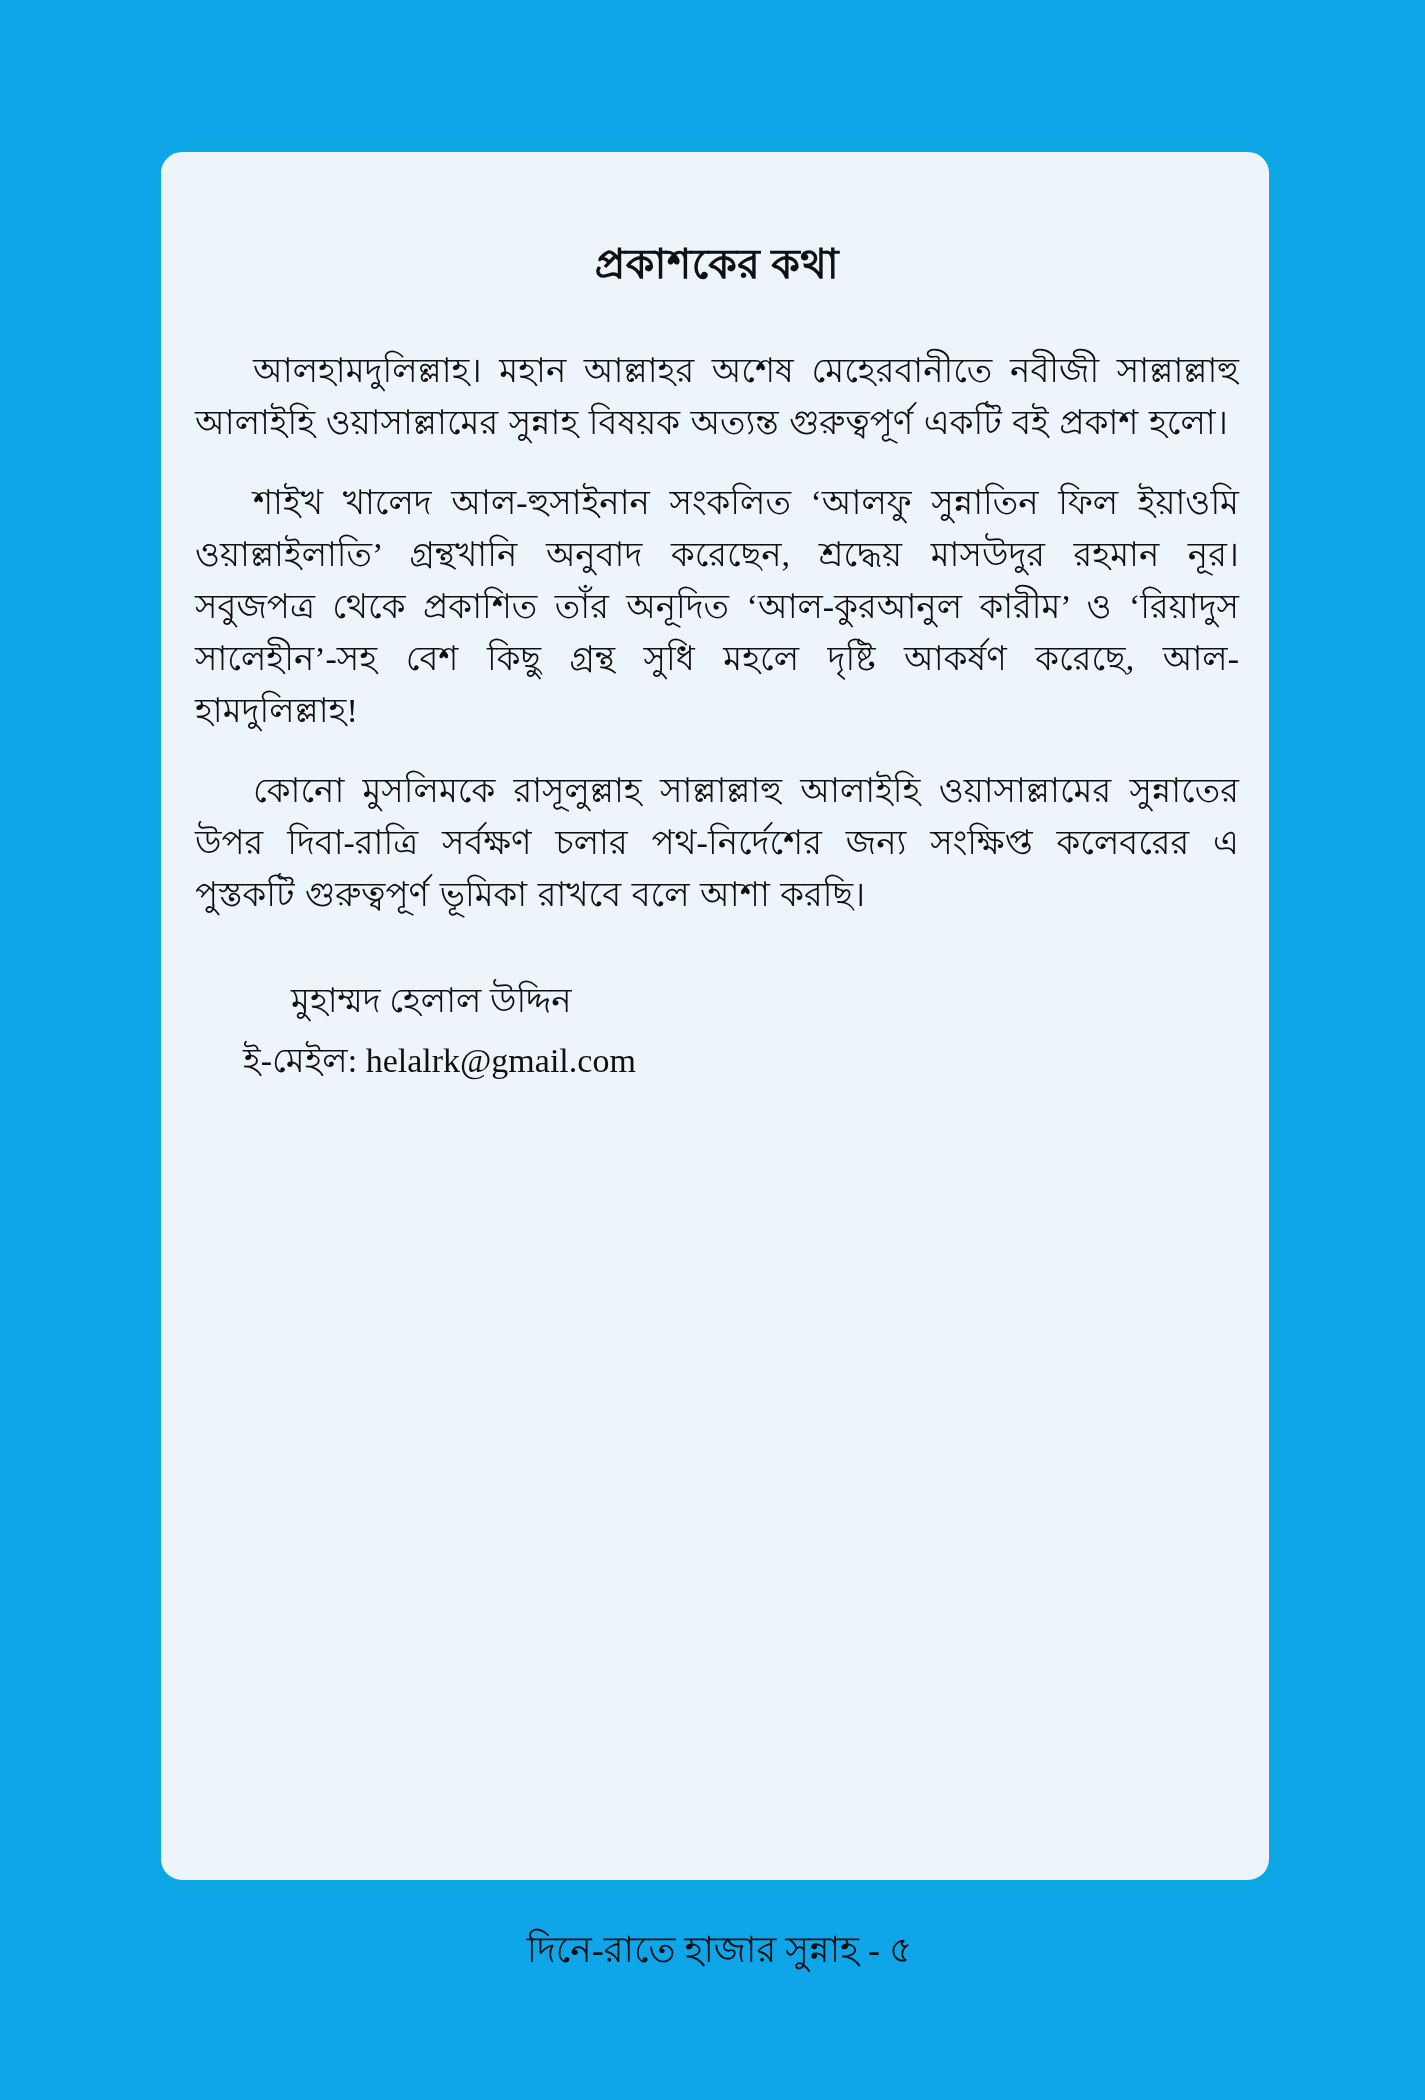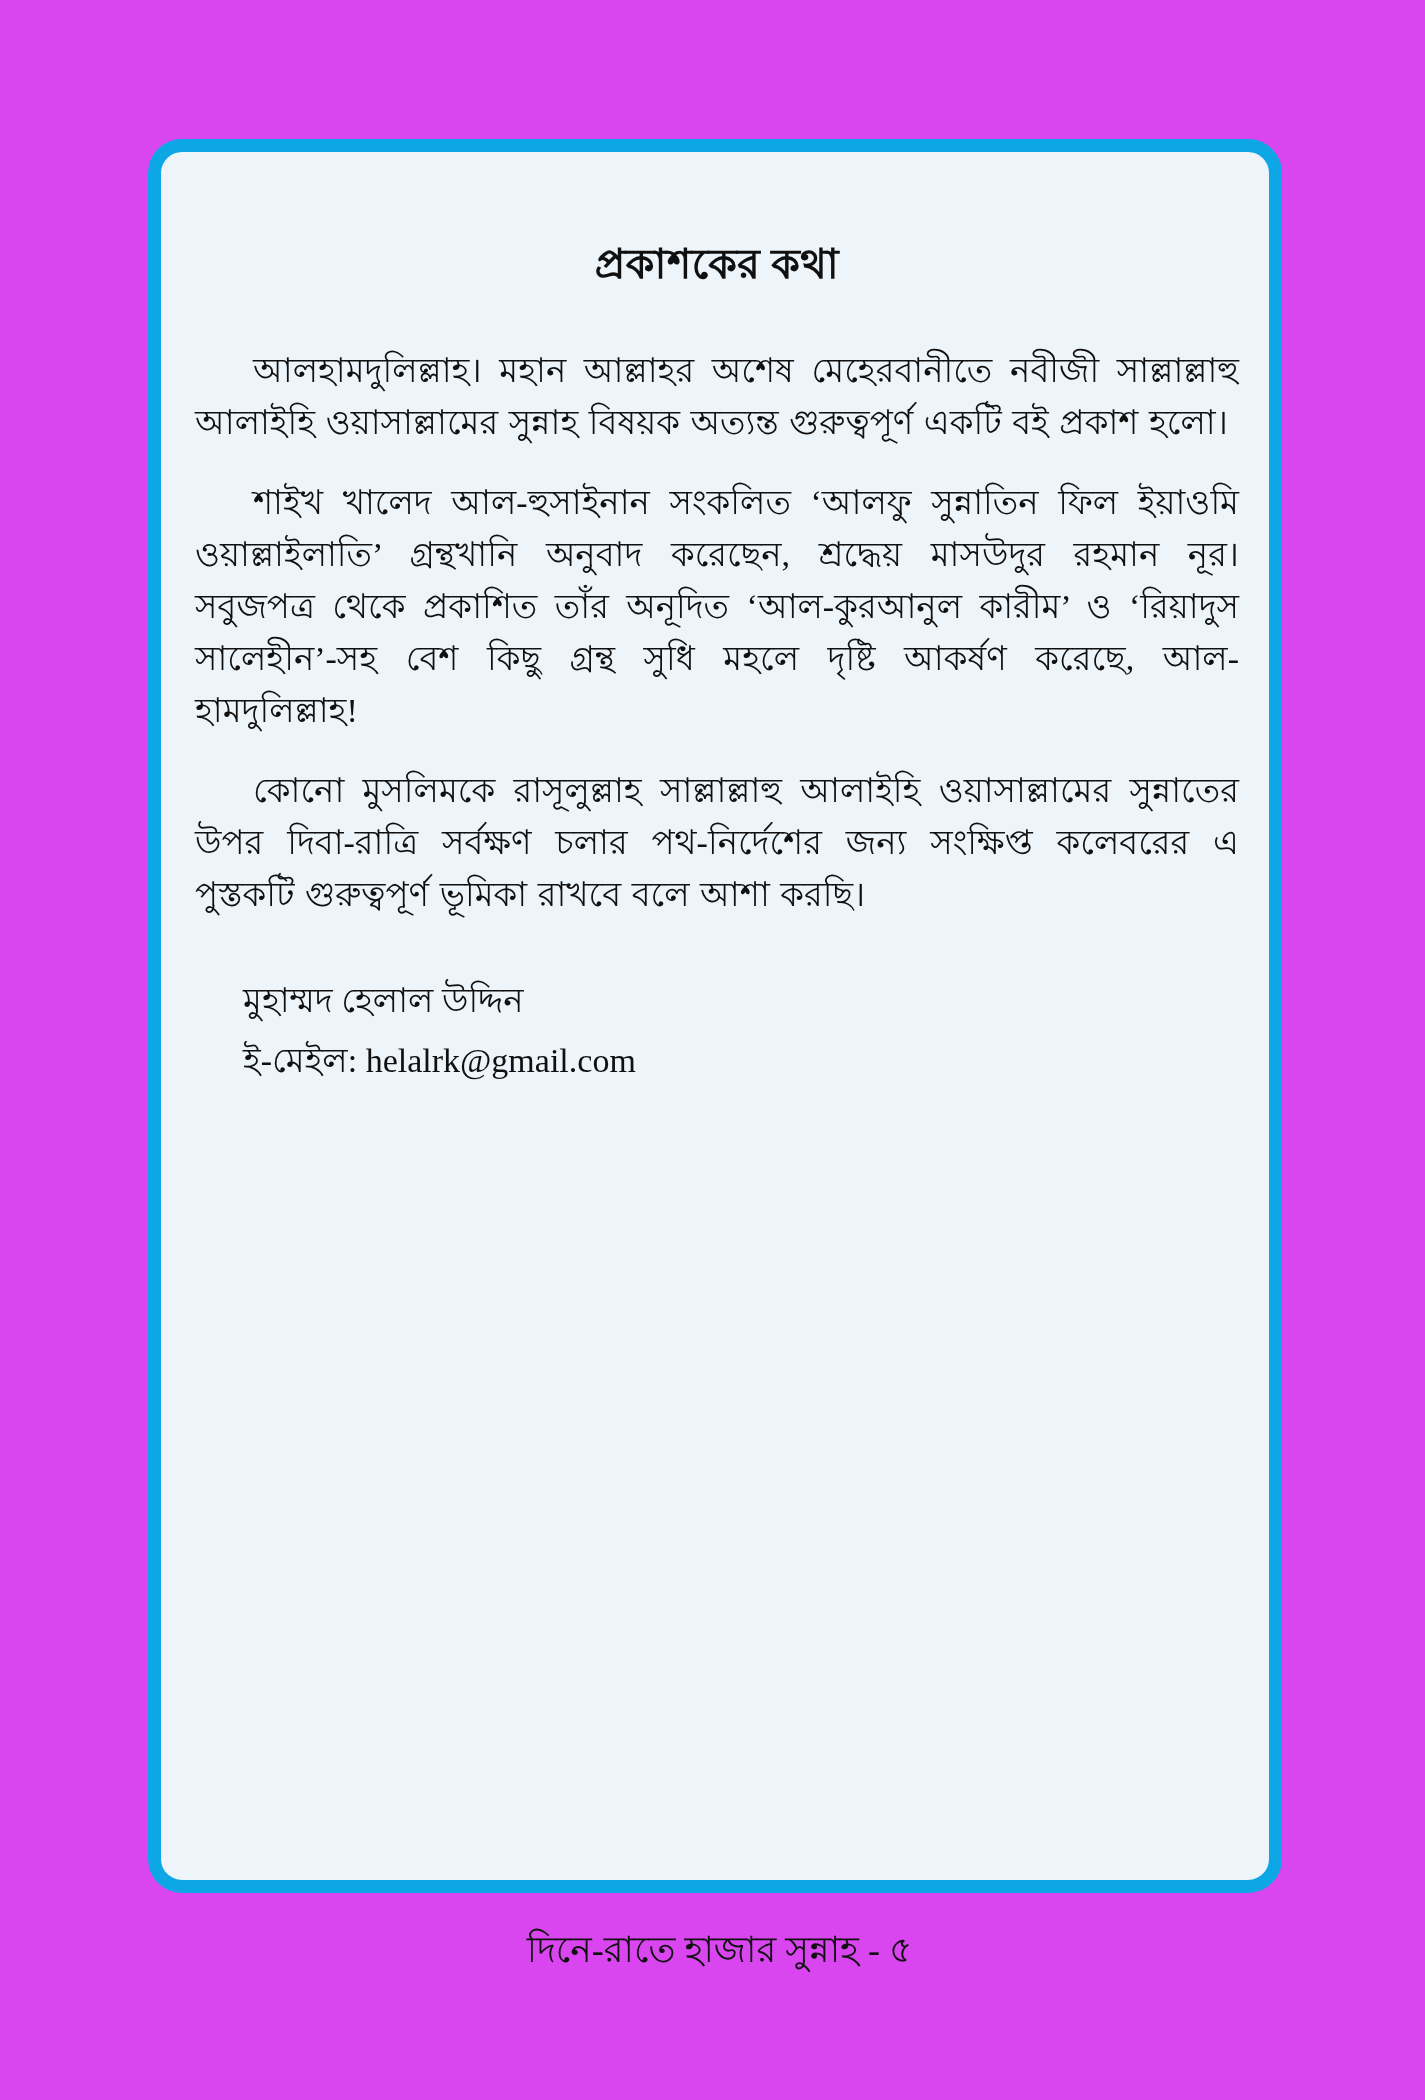--- a/index.html
+++ b/index.html
@@ -9,21 +9,21 @@
     background: #ffffff;
     font-family: "Liberation Serif", "DejaVu Serif", serif;
     color: #101010;
   }
   * { box-sizing: border-box; }
 
   .page {
     position: relative;
     width: 1425px;
     height: 2100px;
-    background: #d946ef;
+    background: #0ea5e9;
     overflow: hidden;
   }
 
   .panel {
     position: absolute;
     left: 148px;
     top: 139px;
     width: 1134px;
     height: 1754px;
     background: #edf4fa;
@@ -47,21 +47,21 @@
     text-align: justify;
     text-indent: 58px;
     word-spacing: 2px;
   }
 
   .signature {
     margin: 50px 0 0 48px;
     font-size: 34px;
     line-height: 60px;
   }
-  .sig-name { font-weight: 400; }
+  .sig-name { font-weight: 400; margin-left: 48px; }
   .sig-email { }
   .email-value { font-family: "Liberation Serif", serif; margin-top: 44px; }
 
   .footer {
     position: absolute;
     left: 0;
     top: 1922px;
     width: 1425px;
     text-align: center;
     font-size: 36px;

